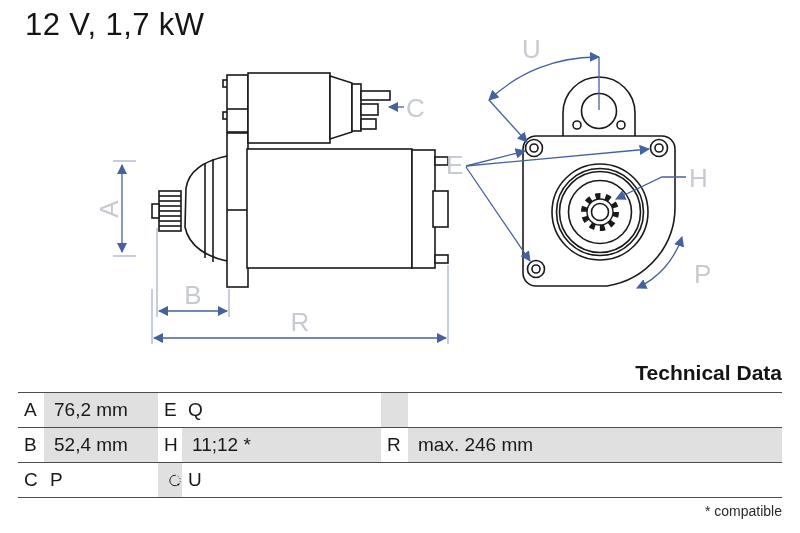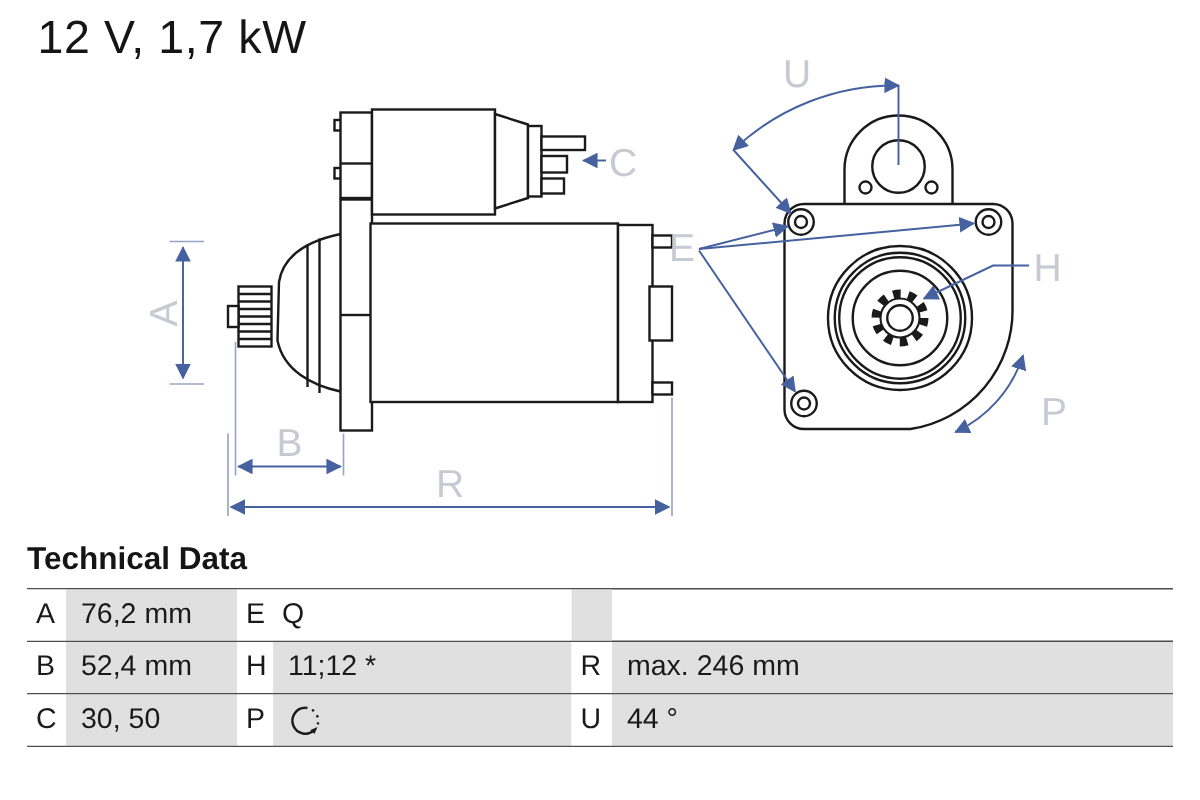--- a/index.html
+++ b/index.html
@@ -1,20 +1,20 @@
 <!DOCTYPE html>
 <html><head>
 <meta charset="utf-8">
 <style>
   html,body{margin:0;padding:0;}
   body{width:800px;height:533px;background:#ffffff;position:relative;overflow:hidden;
        font-family:"Liberation Sans",sans-serif;color:#111;}
   .title{position:absolute;left:25px;top:7px;font-size:31px;letter-spacing:.4px;color:#151515;}
   svg.diagram{position:absolute;left:0;top:0;}
-  .tech{position:absolute;left:18px;top:361px;width:764px;}
+  .tech{position:absolute;left:18px;top:361px;width:764px;text-align:right;}
   .tech-heading{font-size:21px;font-weight:bold;margin:0 0 7px 0;line-height:24px;color:#151515;}
   .t-row{display:grid;grid-template-columns:26px 114px 24px 199px 27px auto;
          border-top:1px solid #4d4d4d;height:34px;}
   .t-row.last{border-bottom:1px solid #4d4d4d;}
   .cell{display:flex;align-items:center;font-size:19px;color:#1a1a1a;}
   .k{background:#ffffff;padding-left:6px;}
   .v{background:#e0e0e0;padding-left:10px;}
   .fn{margin:5px 0 0 37px;font-size:14px;color:#2a2a2a;}
   .roticon{display:inline-block;}
   text{font-family:"Liberation Sans",sans-serif;}
@@ -140,26 +140,25 @@
     <div class="cell k">B</div>
     <div class="cell v">52,4 mm</div>
     <div class="cell k">H</div>
     <div class="cell v">11;12 *</div>
     <div class="cell k">R</div>
     <div class="cell v">max. 246 mm</div>
   </div>
 
   <div class="t-row last">
     <div class="cell k">C</div>
-    <div class="cell v">30, 50</div>
     <div class="cell k">P</div>
     <div class="cell v">
       <svg class="roticon" viewBox="0 0 24 24" width="23" height="23">
         <path d="M12,3 A9,9 0 1 0 18.4,18.4" stroke="#1a1a1a" stroke-width="1.7" fill="none"></path>
         <path d="M12,3 A9,9 0 0 1 20.65,14.5" stroke="#1a1a1a" stroke-width="1.7" fill="none" stroke-dasharray="1.6 3.4"></path>
         <polygon points="20.5,16.3 18.4,21.2 15.6,18.4" fill="#1a1a1a"></polygon>
       </svg>
     </div>
     <div class="cell k">U</div>
-    <div class="cell v">44 °</div>
   </div>
 
+  <div class="fn">* compatible</div>
 </div>
 
 </body></html>

